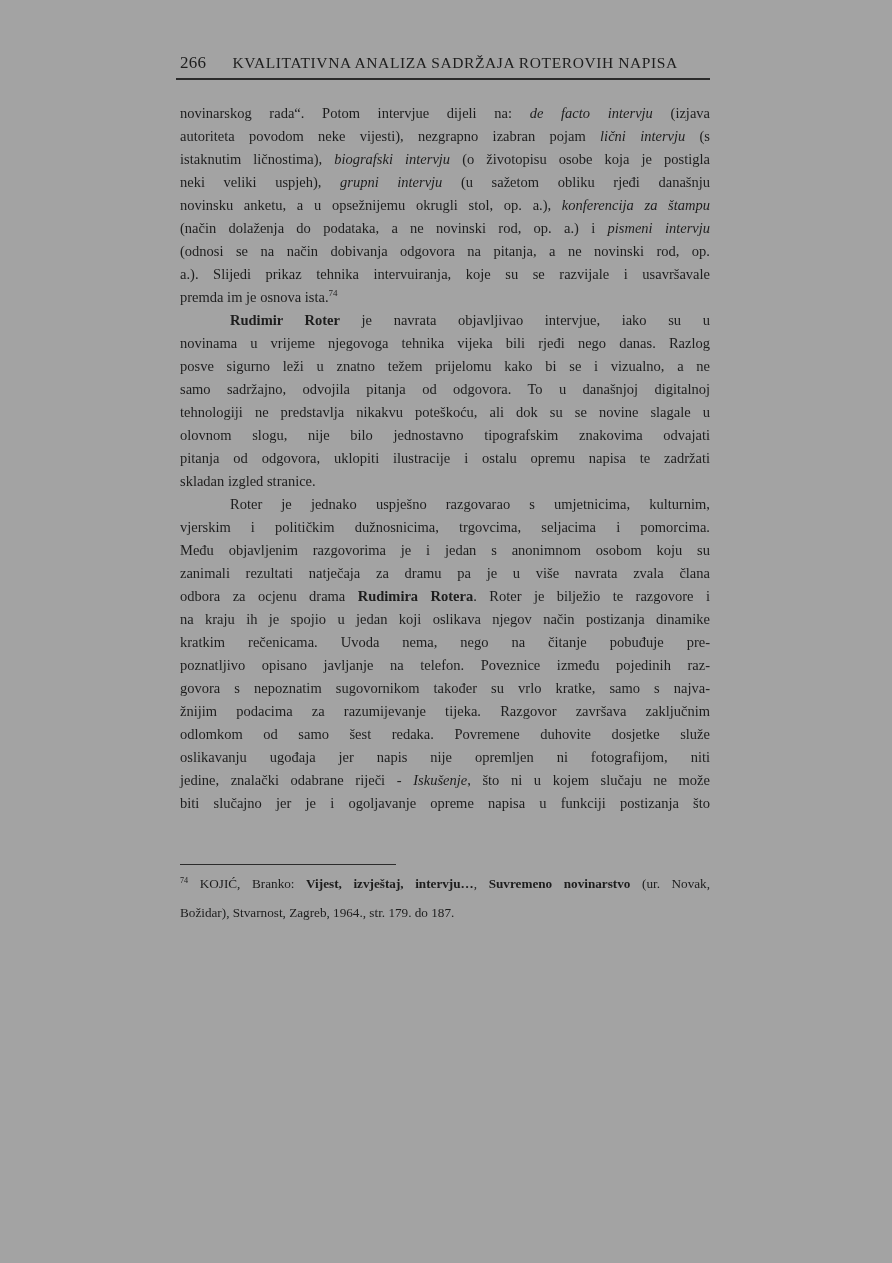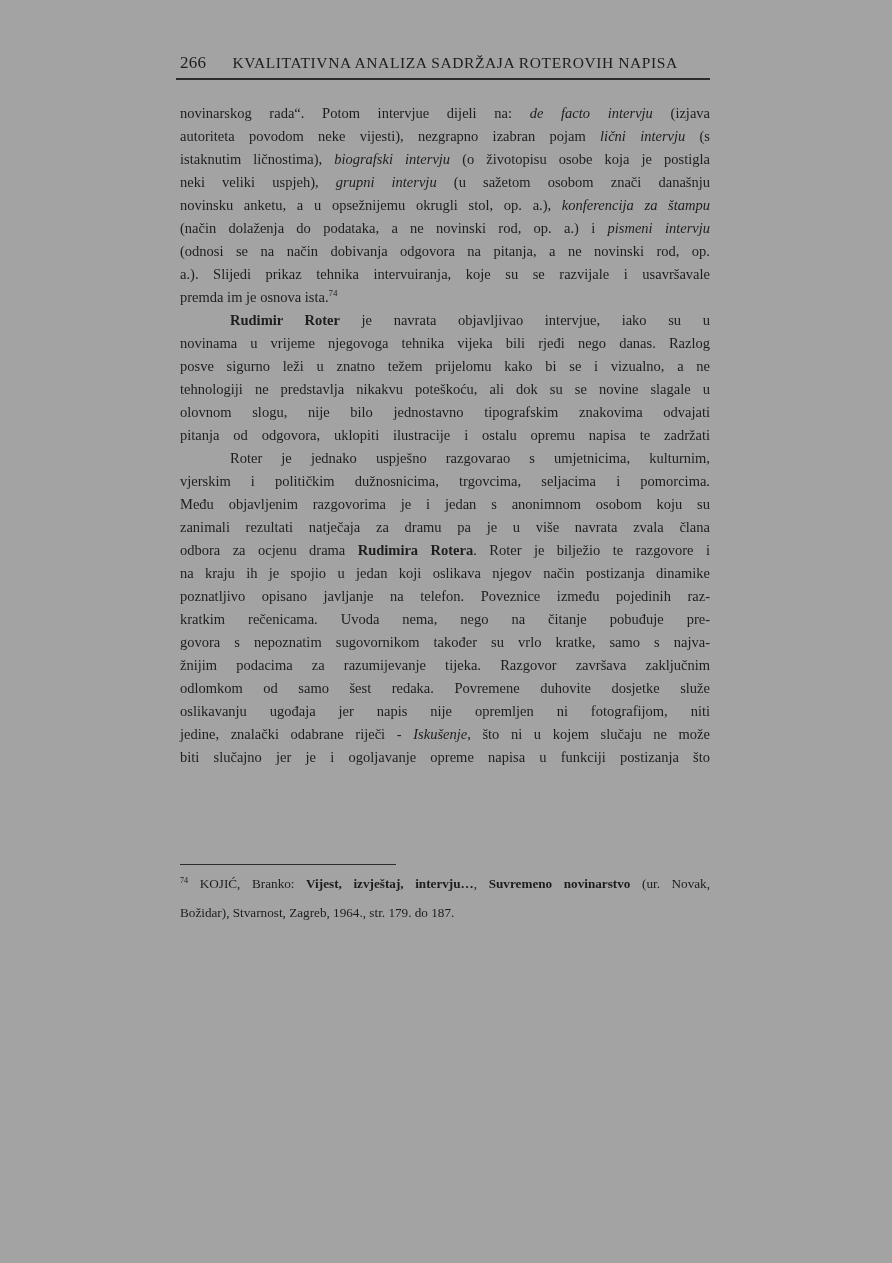--- a/index.html
+++ b/index.html
@@ -81,44 +81,46 @@
   <div class="header">
     <span class="page-number">266</span>
     <span class="running-title">KVALITATIVNA ANALIZA SADRŽAJA ROTEROVIH NAPISA</span>
   </div>
 
   <div class="body-text">
       <div>
         <div class="line"><span>novinarskog rada“. Potom intervjue dijeli na: </span><span class="it">de facto intervju</span><span> (izjava</span></div>
         <div class="line"><span>autoriteta povodom neke vijesti), nezgrapno izabran pojam </span><span class="it">lični intervju</span><span> (s</span></div>
         <div class="line"><span>istaknutim ličnostima), </span><span class="it">biografski intervju</span><span> (o životopisu osobe koja je postigla</span></div>
-        <div class="line"><span>neki veliki uspjeh), </span><span class="it">grupni intervju</span><span> (u sažetom osobom znači današnju</span></div>
+        <div class="line"><span>neki veliki uspjeh), </span><span class="it">grupni intervju</span><span> (u sažetom obliku rjeđi današnju</span></div>
         <div class="line"><span>novinsku anketu, a u opsežnijemu okrugli stol, op. a.), </span><span class="it">konferencija za štampu</span></div>
         <div class="line"><span>(način dolaženja do podataka, a ne novinski rod, op. a.) i </span><span class="it">pismeni intervju</span></div>
         <div class="line"><span>(odnosi se na način dobivanja odgovora na pitanja, a ne novinski rod, op.</span></div>
         <div class="line"><span>a.). Slijedi prikaz tehnika intervuiranja, koje su se razvijale i usavršavale</span></div>
         <div class="line last"><span>premda im je osnova ista.</span><span class="sup">74</span></div>
       </div>
       <div>
         <div class="line indent"><span class="bd">Rudimir Roter</span><span> je navrata objavljivao intervjue, iako su u</span></div>
         <div class="line"><span>novinama u vrijeme njegovoga tehnika vijeka bili rjeđi nego danas. Razlog</span></div>
         <div class="line"><span>posve sigurno leži u znatno težem prijelomu kako bi se i vizualno, a ne</span></div>
+        <div class="line"><span>samo sadržajno, odvojila pitanja od odgovora. To u današnjoj digitalnoj</span></div>
         <div class="line"><span>tehnologiji ne predstavlja nikakvu poteškoću, ali dok su se novine slagale u</span></div>
         <div class="line"><span>olovnom slogu, nije bilo jednostavno tipografskim znakovima odvajati</span></div>
         <div class="line"><span>pitanja od odgovora, uklopiti ilustracije i ostalu opremu napisa te zadržati</span></div>
+        <div class="line last"><span>skladan izgled stranice.</span></div>
       </div>
       <div>
         <div class="line indent"><span>Roter je jednako uspješno razgovarao s umjetnicima, kulturnim,</span></div>
         <div class="line"><span>vjerskim i političkim dužnosnicima, trgovcima, seljacima i pomorcima.</span></div>
         <div class="line"><span>Među objavljenim razgovorima je i jedan s anonimnom osobom koju su</span></div>
         <div class="line"><span>zanimali rezultati natječaja za dramu pa je u više navrata zvala člana</span></div>
         <div class="line"><span>odbora za ocjenu drama </span><span class="bd">Rudimira Rotera</span><span>. Roter je bilježio te razgovore i</span></div>
         <div class="line"><span>na kraju ih je spojio u jedan koji oslikava njegov način postizanja dinamike</span></div>
+        <div class="line"><span>kratkim rečenicama. Uvoda nema, nego na čitanje pobuđuje pre-</span></div>
         <div class="line"><span>poznatljivo opisano javljanje na telefon. Poveznice između pojedinih raz-</span></div>
-        <div class="line"><span>kratkim rečenicama. Uvoda nema, nego na čitanje pobuđuje pre-</span></div>
         <div class="line"><span>govora s nepoznatim sugovornikom također su vrlo kratke, samo s najva-</span></div>
         <div class="line"><span>žnijim podacima za razumijevanje tijeka. Razgovor završava zaključnim</span></div>
         <div class="line"><span>odlomkom od samo šest redaka. Povremene duhovite dosjetke služe</span></div>
         <div class="line"><span>oslikavanju ugođaja jer napis nije opremljen ni fotografijom, niti</span></div>
         <div class="line"><span>jedine, znalački odabrane riječi - </span><span class="it">Iskušenje</span><span>, što ni u kojem slučaju ne može</span></div>
         <div class="line"><span>biti slučajno jer je i ogoljavanje opreme napisa u funkciji postizanja što</span></div>
       </div>
     </div>
 
   <div class="footnote">

